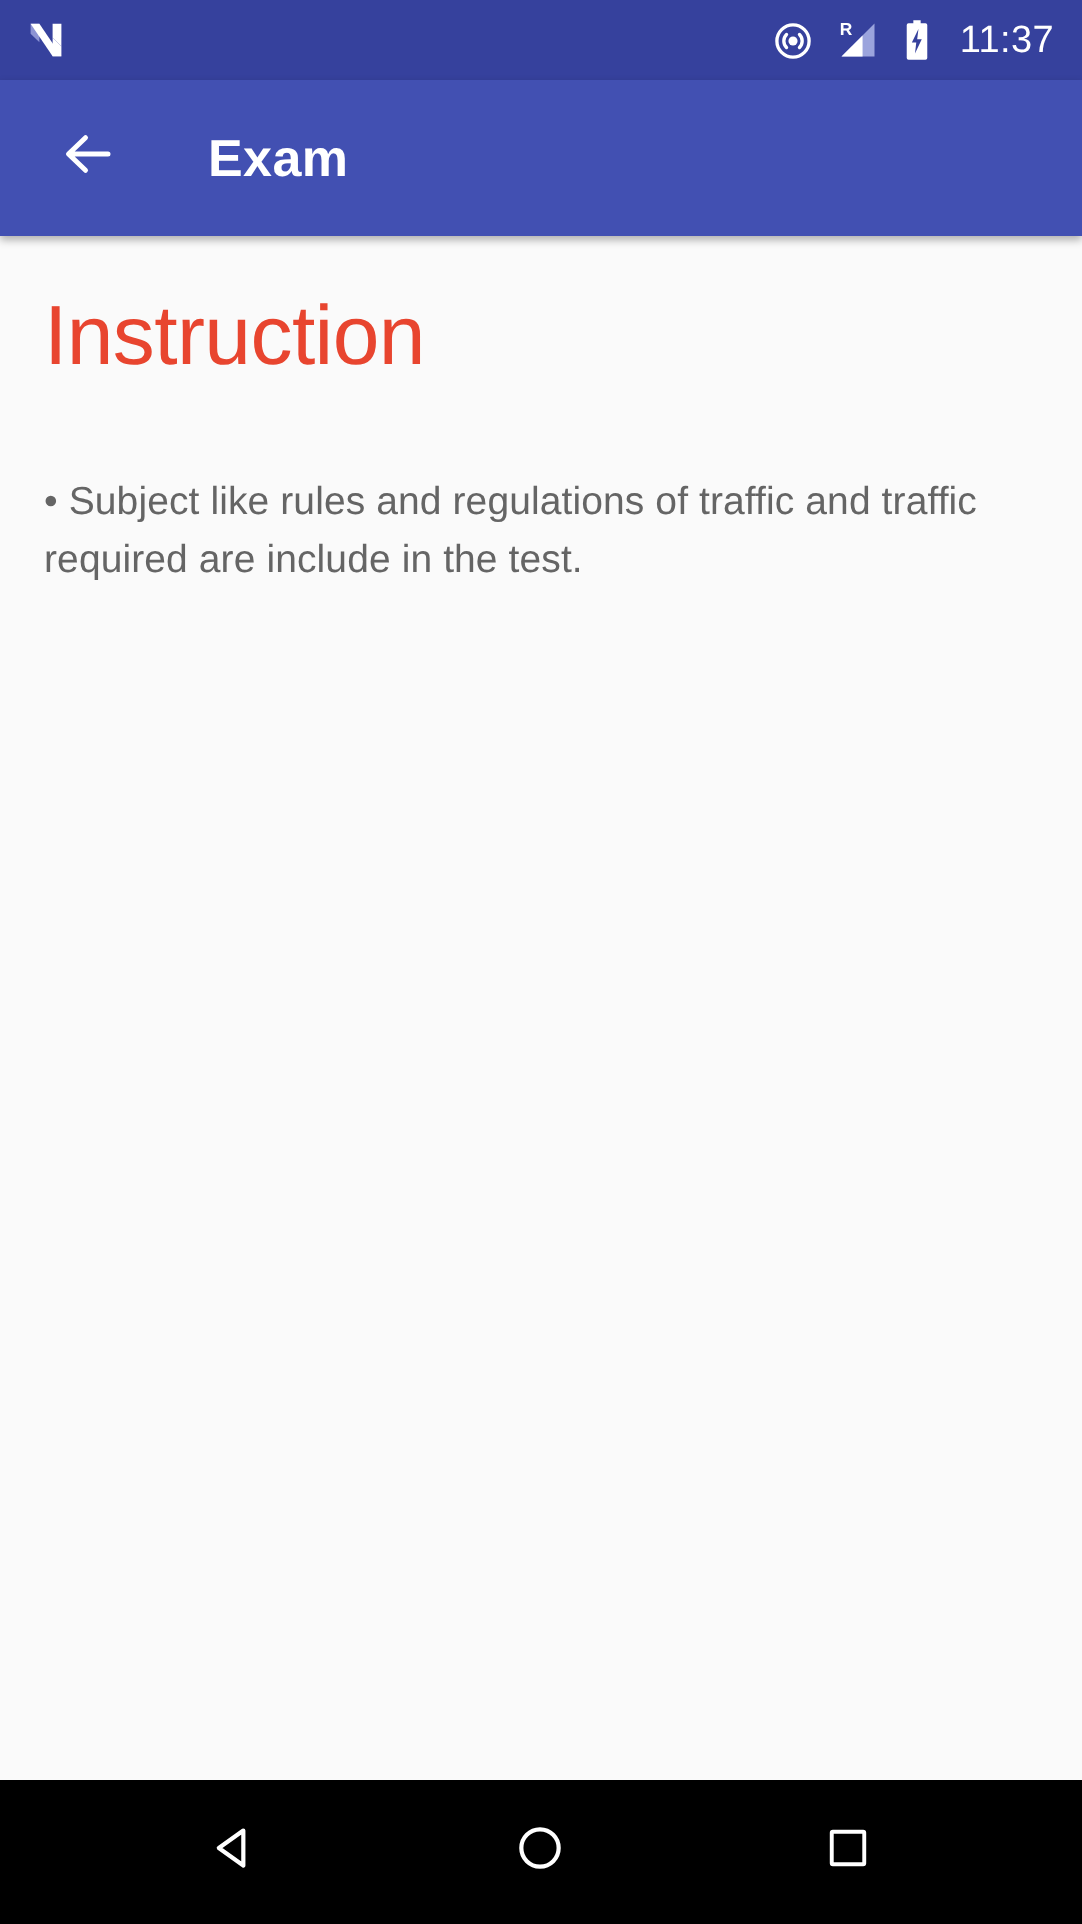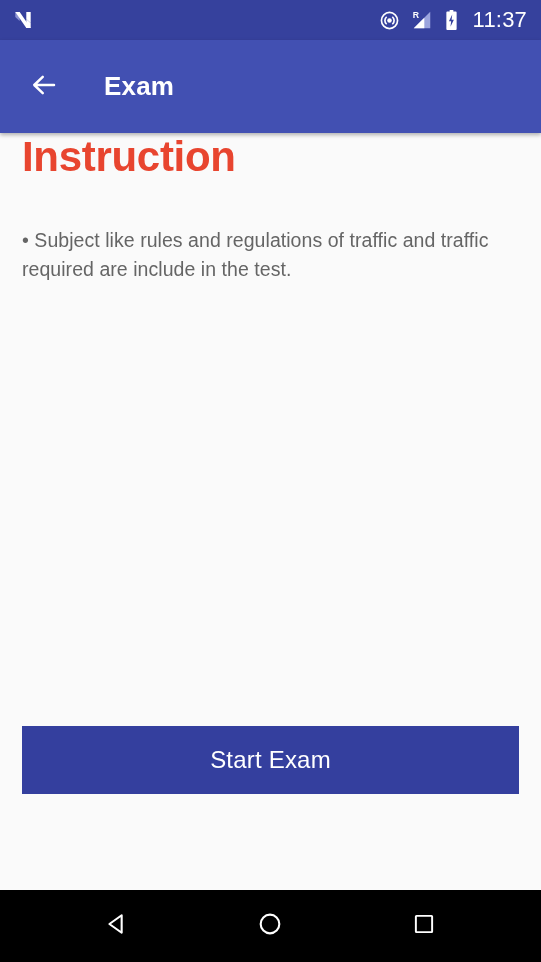--- a/index.html
+++ b/index.html
@@ -29,30 +29,30 @@
   .status-right {
     margin-left: auto;
     display: flex;
     align-items: center;
     gap: 11px;
   }
   .nougat-logo { width: 22px; height: 22px; display: block; }
   .status-icon { display: block; }
   .status-clock {
     color: #ffffff;
-    font-size: 22px;
+    font-size: 19px;
     font-weight: 400;
     letter-spacing: 0.2px;
     line-height: 1;
     margin-left: 3px;
   }
 
   
   .app-bar {
-    height: 93px;
+    height: 78px;
     background: #4250b2;
     display: flex;
     align-items: center;
     padding-left: 22px;
     box-shadow: 0 2px 4px rgba(0,0,0,0.30);
     position: relative;
     z-index: 5;
   }
   .back-button {
     width: 44px;
@@ -77,23 +77,23 @@
     left: 0;
     right: 0;
     bottom: 72px;
     background: #fafafa;
     padding: 0 22px;
   }
 
   .page-heading {
     color: #e8452f;
     font-size: 42px;
-    font-weight: bold;
+    font-weight: normal;
     letter-spacing: -0.3px;
-    padding-top: 16px;
+    padding-top: 27px;
     line-height: 1.1;
   }
 
   .instruction-list {
     margin-top: 46px;
   }
   .instruction-item {
     color: #656565;
     font-size: 19.5px;
     line-height: 29px;
@@ -197,21 +197,20 @@
   <div class="app-bar-title">Exam</div>
 </div>
 
 <div class="content">
   <h1 class="page-heading">Instruction</h1>
 
   <div class="instruction-list">
     <p class="instruction-item">• Subject like rules and regulations of traffic and traffic required are include in the test.</p>
   </div>
 
-  <button class="start-exam-button">Start Exam</button>
 </div>
 
 <div class="nav-bar">
   <div class="nav-button">
     <span>
       <svg width="28" height="28" viewBox="0 0 24 24" aria-hidden="true">
         <path d="M16 4.5 L5.5 12 L16 19.5 Z" fill="none" stroke="#ffffff" stroke-width="1.8" stroke-linejoin="round"></path>
       </svg>
     </span>
   </div>

